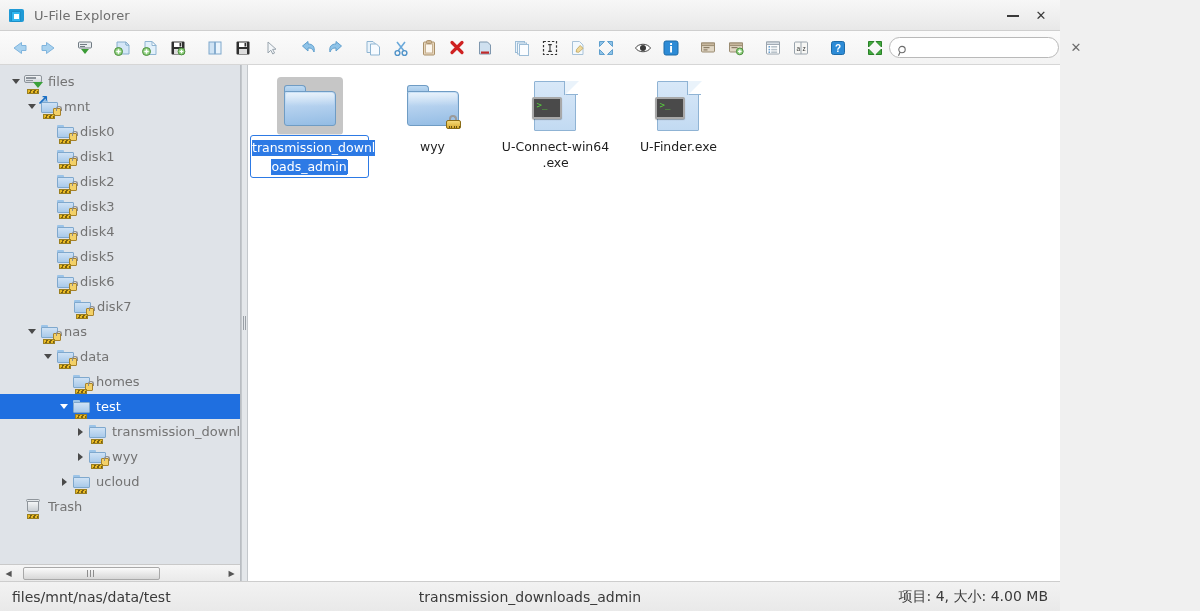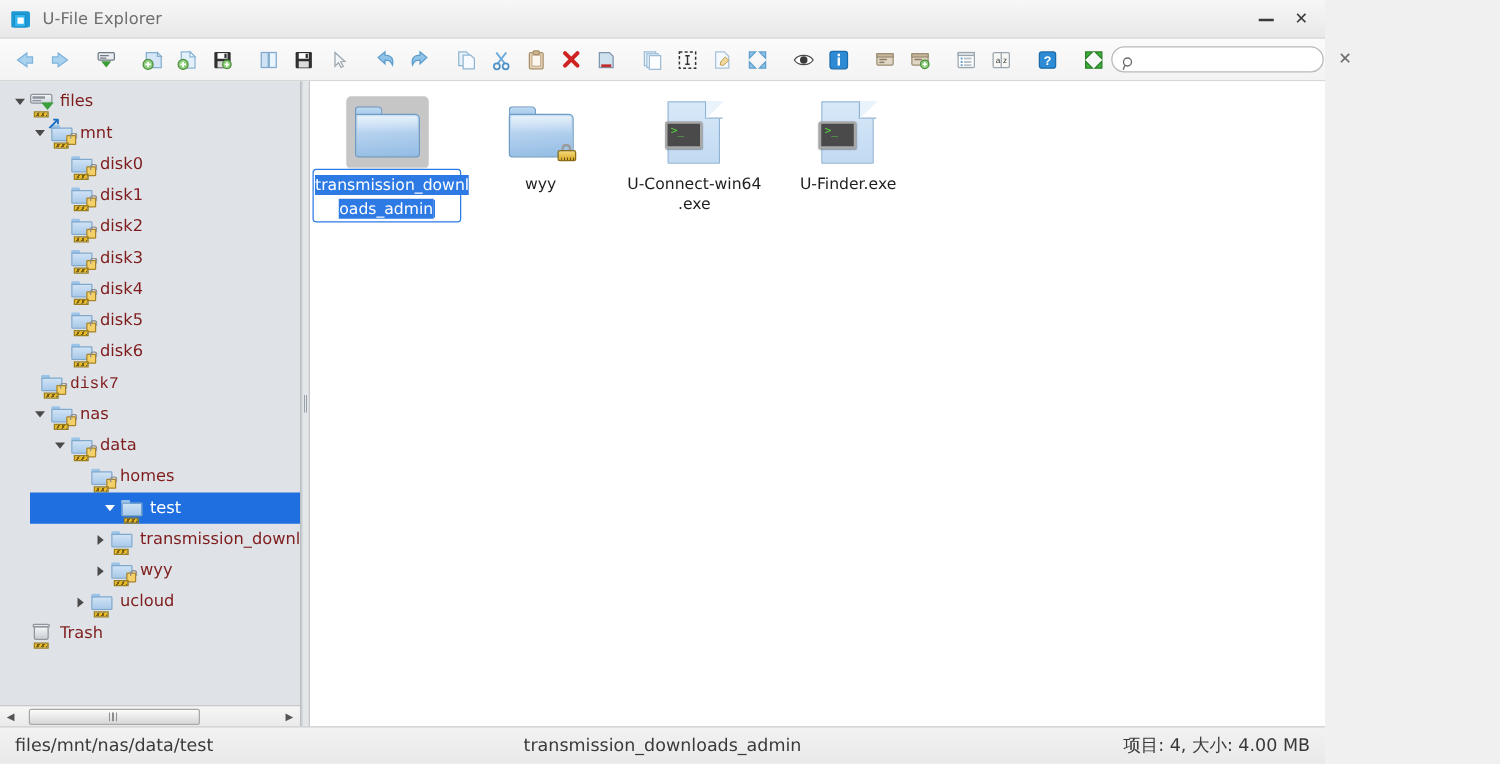--- a/index.html
+++ b/index.html
@@ -113,21 +113,21 @@
     display: flex; flex-direction: column;
     position: relative;
     border-right: 1px solid #b9bdc2;
   }
   .tree {
     flex: 1 1 auto; overflow: hidden; position: relative;
     padding-top: 4px;
   }
   .trow {
     height: 25px; display: flex; align-items: center;
-    font-size: 13px; color: #7f1d1d;
+    font-size: 13px; color: #737373;
     white-space: nowrap; position: relative;
   }
   .trow.sel { background: #1f6fe0; color: #ffffff; }
   .arrow {
     width: 16px; flex: 0 0 16px; height: 16px;
     display: flex; align-items: center; justify-content: center;
   }
   .arrow i {
     display: block; width: 0; height: 0;
   }
@@ -786,21 +786,21 @@
             <span class="ticon">
               <span class="fold">
                 <span class="tab"></span>
                 <span class="bdy"></span>
               </span>
               <span class="lock"></span>
               <span class="stripe"></span>
             </span>
             <span class="tlabel">disk6</span>
           </div>
-          <div class="trow" style="padding-left: 16px; font-family: Liberation Mono, monospace;">
+          <div class="trow" style="padding-left: 57px;">
             <span class="arrow"></span>
             <span class="ticon">
               <span class="fold">
                 <span class="tab"></span>
                 <span class="bdy"></span>
               </span>
               <span class="lock"></span>
               <span class="stripe"></span>
             </span>
             <span class="tlabel">disk7</span>
@@ -838,21 +838,21 @@
             <span class="ticon">
               <span class="fold">
                 <span class="tab"></span>
                 <span class="bdy"></span>
               </span>
               <span class="lock"></span>
               <span class="stripe"></span>
             </span>
             <span class="tlabel">homes</span>
           </div>
-          <div class="trow sel" style="padding-left: 56px; margin-left: 24px;">
+          <div class="trow sel" style="padding-left: 56px;">
             <span class="arrow down">
               <i></i>
             </span>
             <span class="ticon">
               <span class="fold">
                 <span class="tab"></span>
                 <span class="bdy"></span>
               </span>
               <span class="stripe"></span>
             </span>

